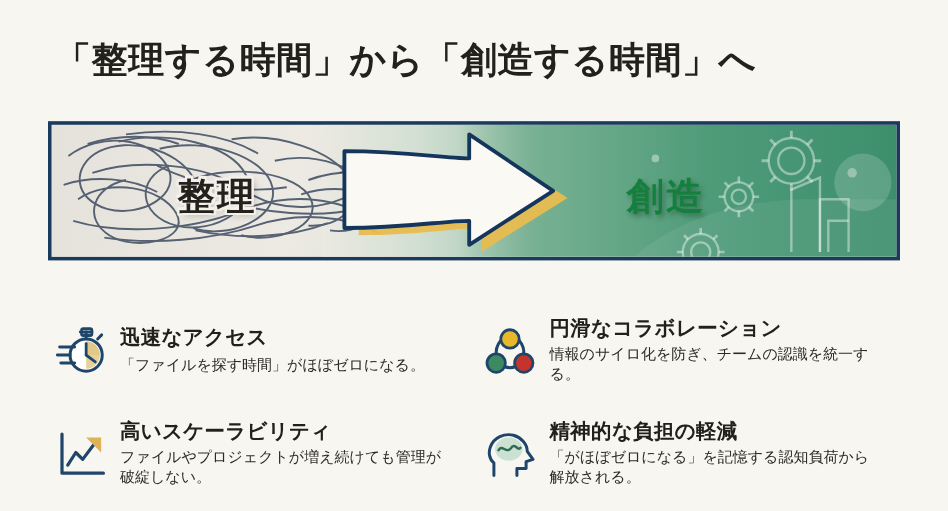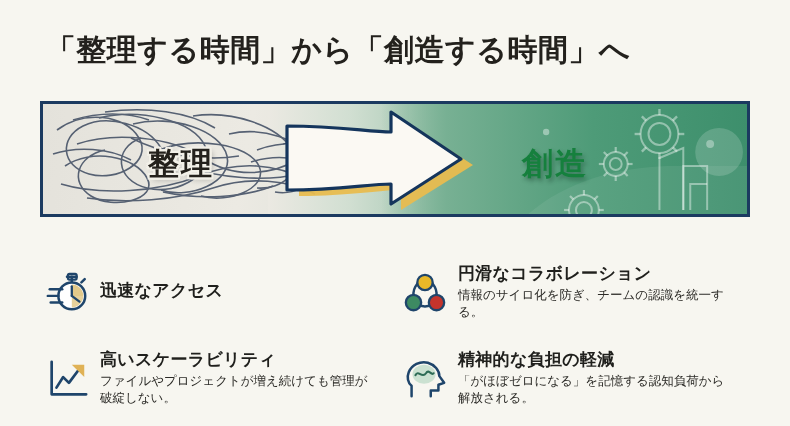--- a/index.html
+++ b/index.html
@@ -223,20 +223,21 @@
         <path d="M29 27 L29 15 A12 12 0 0 1 41 27 Z" fill="#e2c98a"></path>
         <path d="M29 27 L41 27 A12 12 0 0 1 29 39 Z" fill="#e2c98a" opacity="0.85"></path>
         <g fill="none" stroke="#1f456b" stroke-width="2.4" stroke-linecap="round">
           <path d="M29 27 L29 17"></path>
           <path d="M29 27 L37 33"></path>
         </g>
         <rect x="25" y="4" width="9" height="6" rx="1.6" fill="none" stroke="#1f456b" stroke-width="2.4"></rect>
       </svg>
       <div class="f-text">
         <p class="f-title">迅速なアクセス</p>
+        <p class="f-desc">「ファイルを探す時間」がほぼゼロになる。</p>
       </div>
     </div>
 
     <div class="feature">
       <svg class="f-icon" viewBox="0 0 48 48">
         <g fill="none" stroke="#1f456b" stroke-width="2.6">
           <path d="M13 30 A15 15 0 0 1 24 10"></path>
           <path d="M24 10 A15 15 0 0 1 35 30"></path>
           <path d="M15 35 A15 15 0 0 0 33 35"></path>
         </g>

